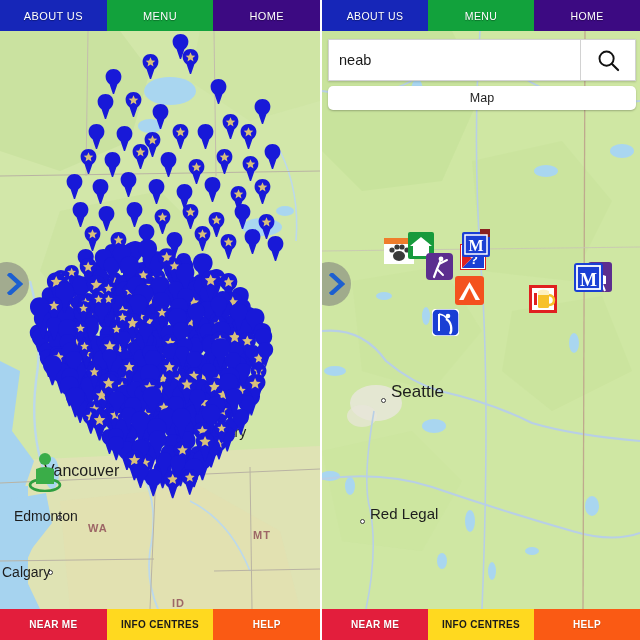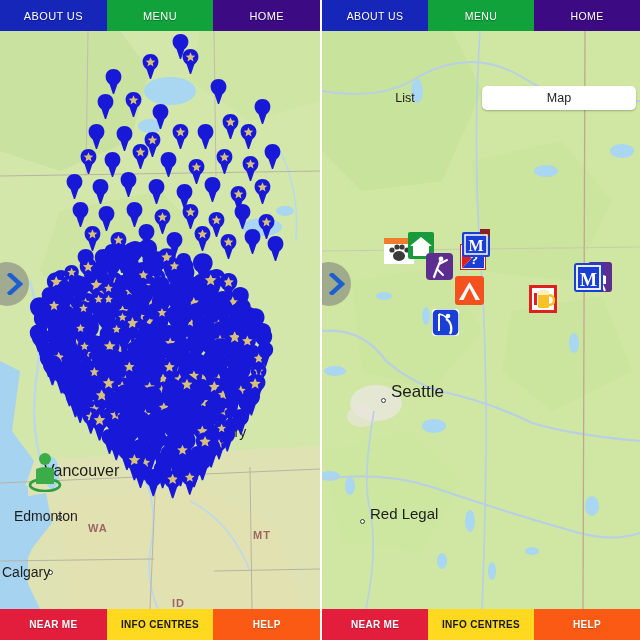--- a/index.html
+++ b/index.html
@@ -2655,25 +2655,31 @@
       <span style="font-size:12px;"></span><span>Maps</span>
     </div>
     <div class="legal-link">Legal</div>
 
     <div class="chevron-btn">
       <svg viewBox="0 0 16 22">
         <path d="M3,2 L13,11 L3,20" fill="none" stroke="#1c5fd0" stroke-width="4.5" stroke-linecap="square"></path>
       </svg>
     </div>
 
+    <div class="searchrow">
+      <input class="search-input" type="text" value="neab" style="">
+      <div class="search-btn">
+        <svg viewBox="0 0 24 24">
+          <circle cx="10" cy="10" r="7.4" fill="none" stroke="#111111" stroke-width="2"></circle>
+          <path d="M15.4,15.4 L22,22" stroke="#111111" stroke-width="2.2" stroke-linecap="round"></path>
+        </svg>
+      </div>
+    </div>
 
     <div class="segmented">
-      <div class="seg">
-          <span>List</span>
-        </div>
       <div class="seg active">
           <span>Map</span>
         </div>
     </div>
 
     <div class="topnav">
       <div class="nav-btn nav-about">
           <span>ABOUT US</span>
         </div>
       <div class="nav-btn nav-menu">

